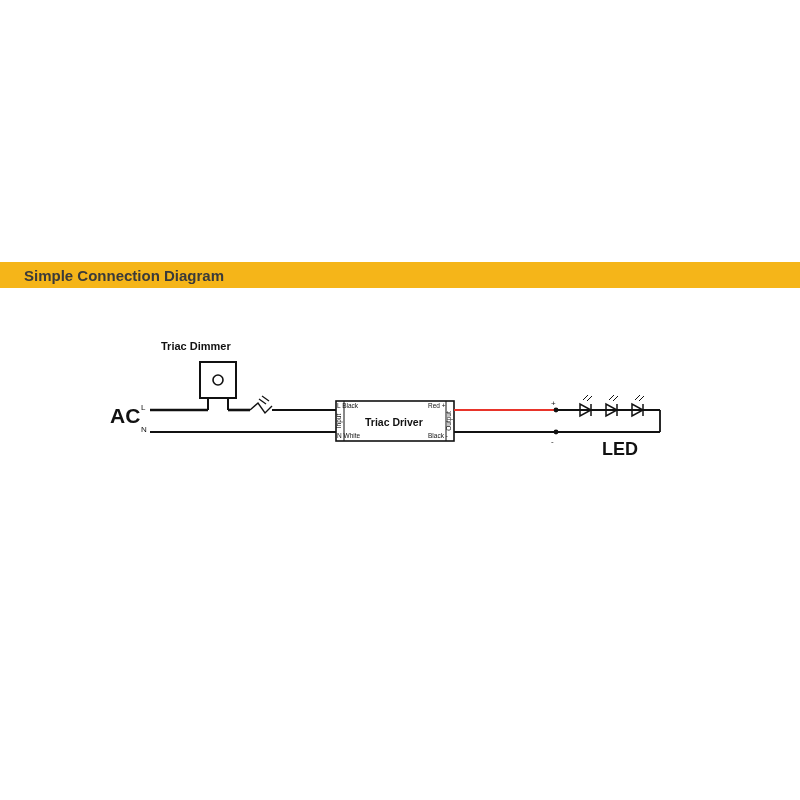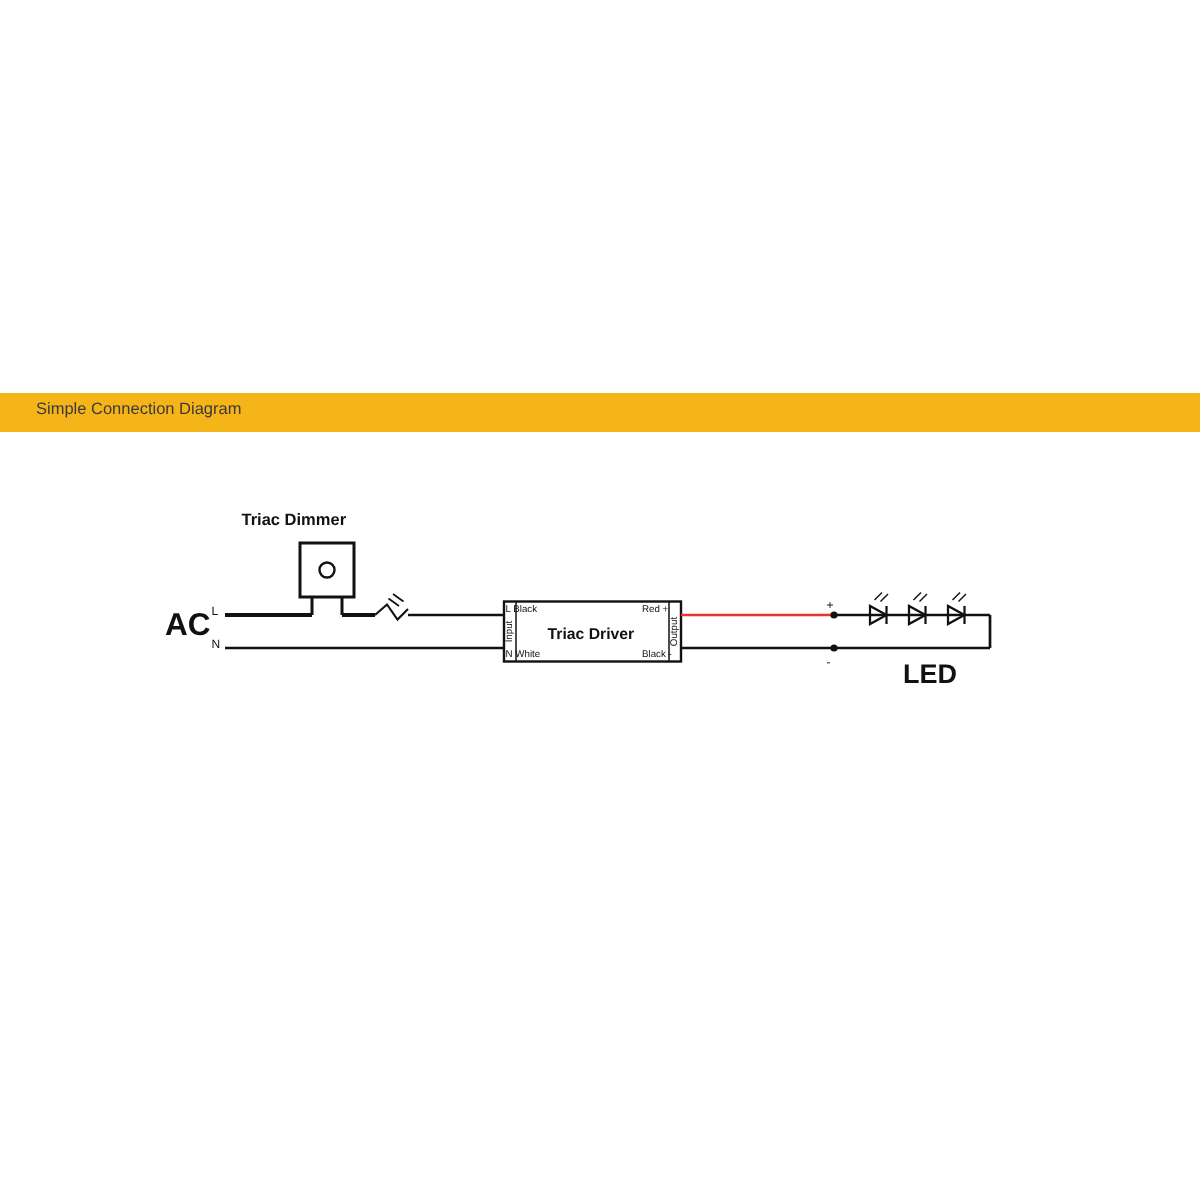--- a/index.html
+++ b/index.html
@@ -22,24 +22,25 @@
     top: 262px;
     width: 800px;
     height: 26px;
     background: #f5b519;
     box-sizing: border-box;
   }
   #section-bar-label {
     position: absolute;
     left: 24px;
     top: 5px;
-    font-size: 11px;
+    font-size: 15px;
     color: #3a3a3a;
     font-family: "Liberation Sans", sans-serif;
     white-space: nowrap;
+    font-weight: bold;
   }
 
   
   #diagram-area {
     position: absolute;
     left: 0;
     top: 300px;
     width: 732px;
     height: 220px;
     text-align: center;

